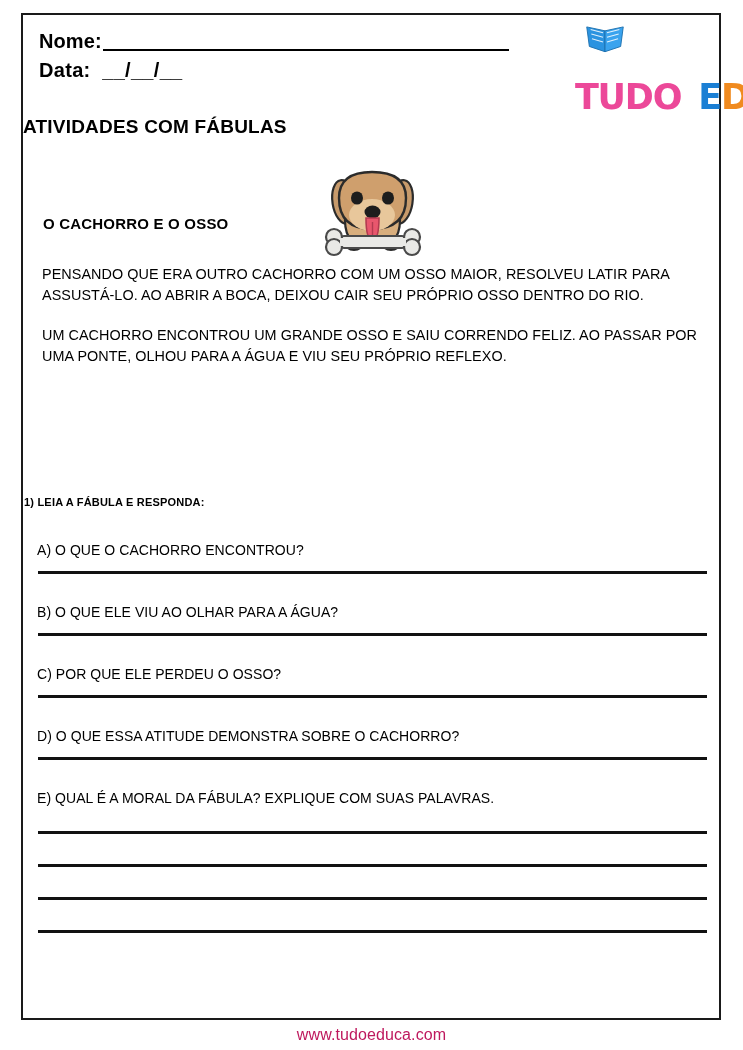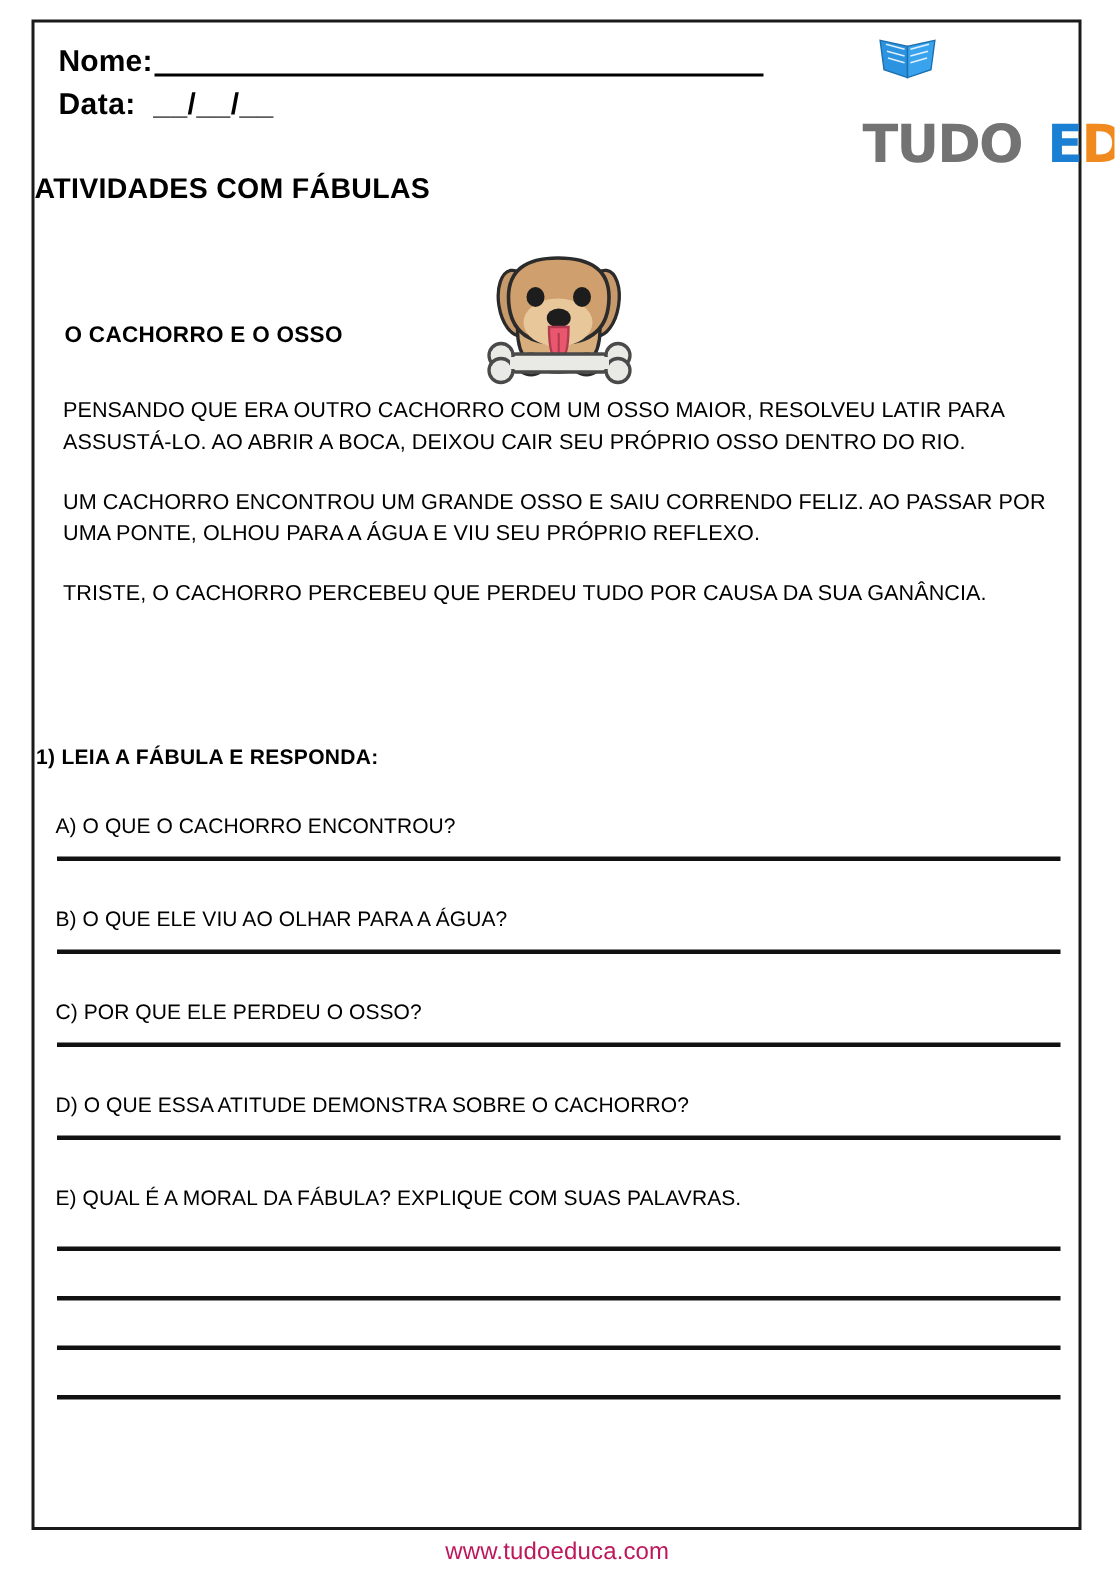--- a/index.html
+++ b/index.html
@@ -76,21 +76,21 @@
     left: 0;
     top: 14px;
     font-size: 35px;
     font-weight: bold;
     letter-spacing: -1.2px;
     line-height: 40px;
     font-family: "DejaVu Sans", sans-serif;
     white-space: pre;
   }
   .logo-text span { display: inline-block; }
-  .l-tudo { color: #737373; }
+  .l-tudo { color: #ec4899; }
   .l-e { color: #1b7fd4; margin-left: 17px; }
   .l-d { color: #f08a1e; }
   .logo-book {
     position: absolute;
     left: 76px;
     top: 0px;
     width: 40px;
     height: 30px;
   }
 
@@ -135,21 +135,21 @@
     font-size: 14.4px;
     line-height: 21px;
     letter-spacing: 0.05px;
   }
 
   
   .section-title {
     position: absolute;
     left: 1px;
     top: 481px;
-    font-size: 14px;
+    font-size: 11px;
     font-weight: bold;
     letter-spacing: 0.2px;
   }
   .questions {
     position: absolute;
     left: 14px;
     top: 525px;
     width: 672px;
   }
   .q-block { margin-bottom: 0; }
@@ -242,21 +242,20 @@
       <circle cx="14" cy="85" r="8" fill="#e9e9e6" stroke="#4a4a4a" stroke-width="2.2"></circle>
       <circle cx="92" cy="75" r="8" fill="#e9e9e6" stroke="#4a4a4a" stroke-width="2.2"></circle>
       <circle cx="92" cy="85" r="8" fill="#e9e9e6" stroke="#4a4a4a" stroke-width="2.2"></circle>
       <rect x="20" y="76" width="66" height="8" fill="#e9e9e6" stroke="none"></rect>
     </g>
   </svg>
 
   <div class="story">
     <p>PENSANDO QUE ERA OUTRO CACHORRO COM UM OSSO MAIOR, RESOLVEU LATIR PARA ASSUSTÁ-LO. AO ABRIR A BOCA, DEIXOU CAIR SEU PRÓPRIO OSSO DENTRO DO RIO.</p>
     <p>UM CACHORRO ENCONTROU UM GRANDE OSSO E SAIU CORRENDO FELIZ. AO PASSAR POR UMA PONTE, OLHOU PARA A ÁGUA E VIU SEU PRÓPRIO REFLEXO.</p>
-    <p>TRISTE, O CACHORRO PERCEBEU QUE PERDEU TUDO POR CAUSA DA SUA GANÂNCIA.</p>
   </div>
 
   <div class="section-title">1) LEIA A FÁBULA E RESPONDA:</div>
 
   <div class="questions">
 
     <div class="q-block">
       <div class="q-text">A) O QUE O CACHORRO ENCONTROU?</div>
       <div class="answer-line"></div>
     </div>

